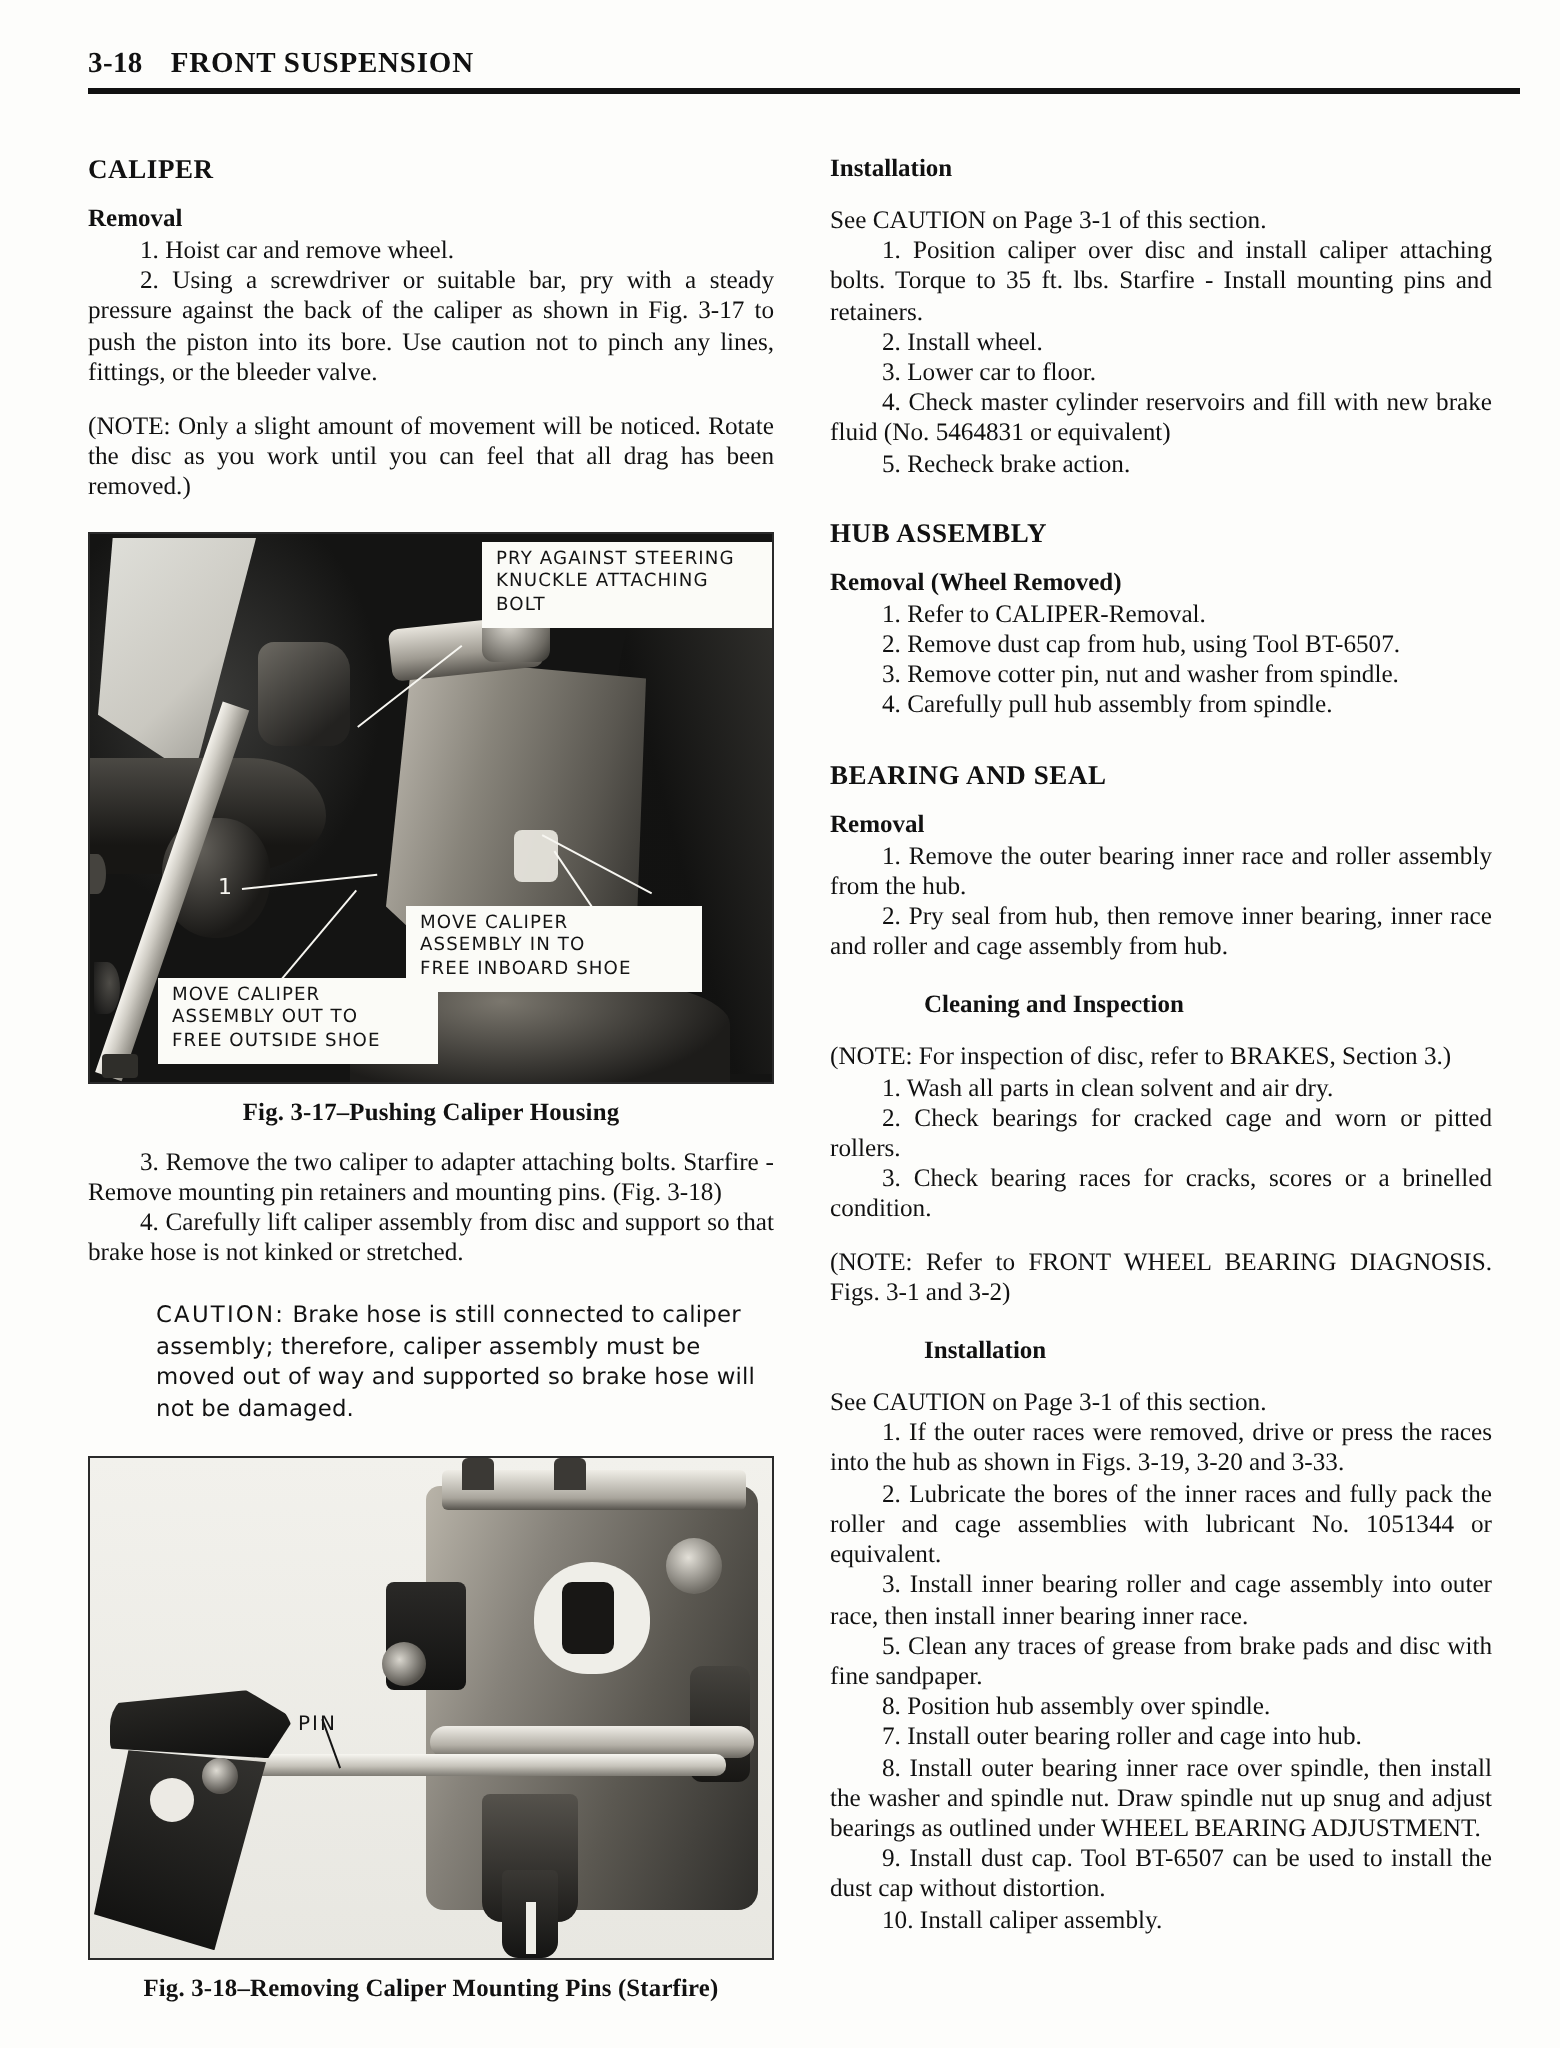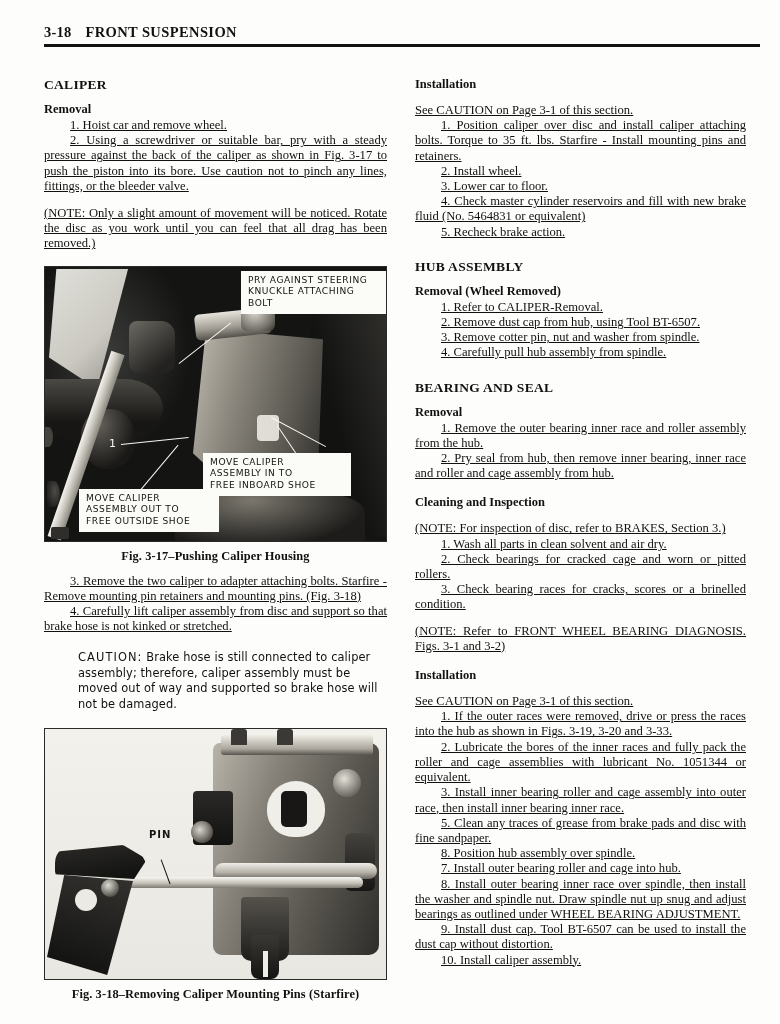--- a/index.html
+++ b/index.html
@@ -46,30 +46,29 @@
 
   h2.sec{
     font-size:13.5px;font-weight:bold;
     margin:0 0 9px 0;letter-spacing:.3px;
   }
   h2.sec.spaced{margin-top:19px;}
   h3.sub{
     font-size:12.5px;font-weight:bold;
     margin:0 0 1px 0;
   }
-  h3.sub.gap{margin-top:14px;}
+  h3.sub.gap{margin-top:14px;margin-left:47px;}
 
   p{
     margin:0;
     font-size:12.6px;
     line-height:15.2px;
     text-align:justify;
     text-justify:inter-word;
     hyphens:none;
-    text-decoration:underline;
   }
   p.ind{text-indent:26px;}
   p.note{margin-top:12px;}
   p.blockgap{margin-top:11px;}
   .steps p{text-indent:26px;}
 
   
   .caution{
     margin:16px 0 0 34px;
     font-family:"DejaVu Sans", sans-serif;
@@ -401,21 +400,21 @@
           <div class="ph2-rail"></div>
           <div class="ph2-lowerA"></div>
           <div class="ph2-lowerB"></div>
           <div class="ph2-slot"></div>
           <div class="ph2-pin"></div>
           <div class="ph2-plierA"></div>
           <div class="ph2-plierB"></div>
           <div class="ph2-plierHole"></div>
           <div class="ph2-plierPivot"></div>
 
-          <div class="pinlabel" style="left:104px;top:100px;font-weight:bold;">PIN</div>
+          <div class="pinlabel" style="left:104px;top:128px;">PIN</div>
           <div class="pinleader" style="left:116px;top:130px;width:26px;transform:rotate(70deg);"></div>
         </div>
         <figcaption>Fig. 3-18–Removing Caliper Mounting Pins (Starfire)</figcaption>
       </figure>
 
     </div>
 
     <div class="col">
 
       <h3 class="sub">Installation</h3>

